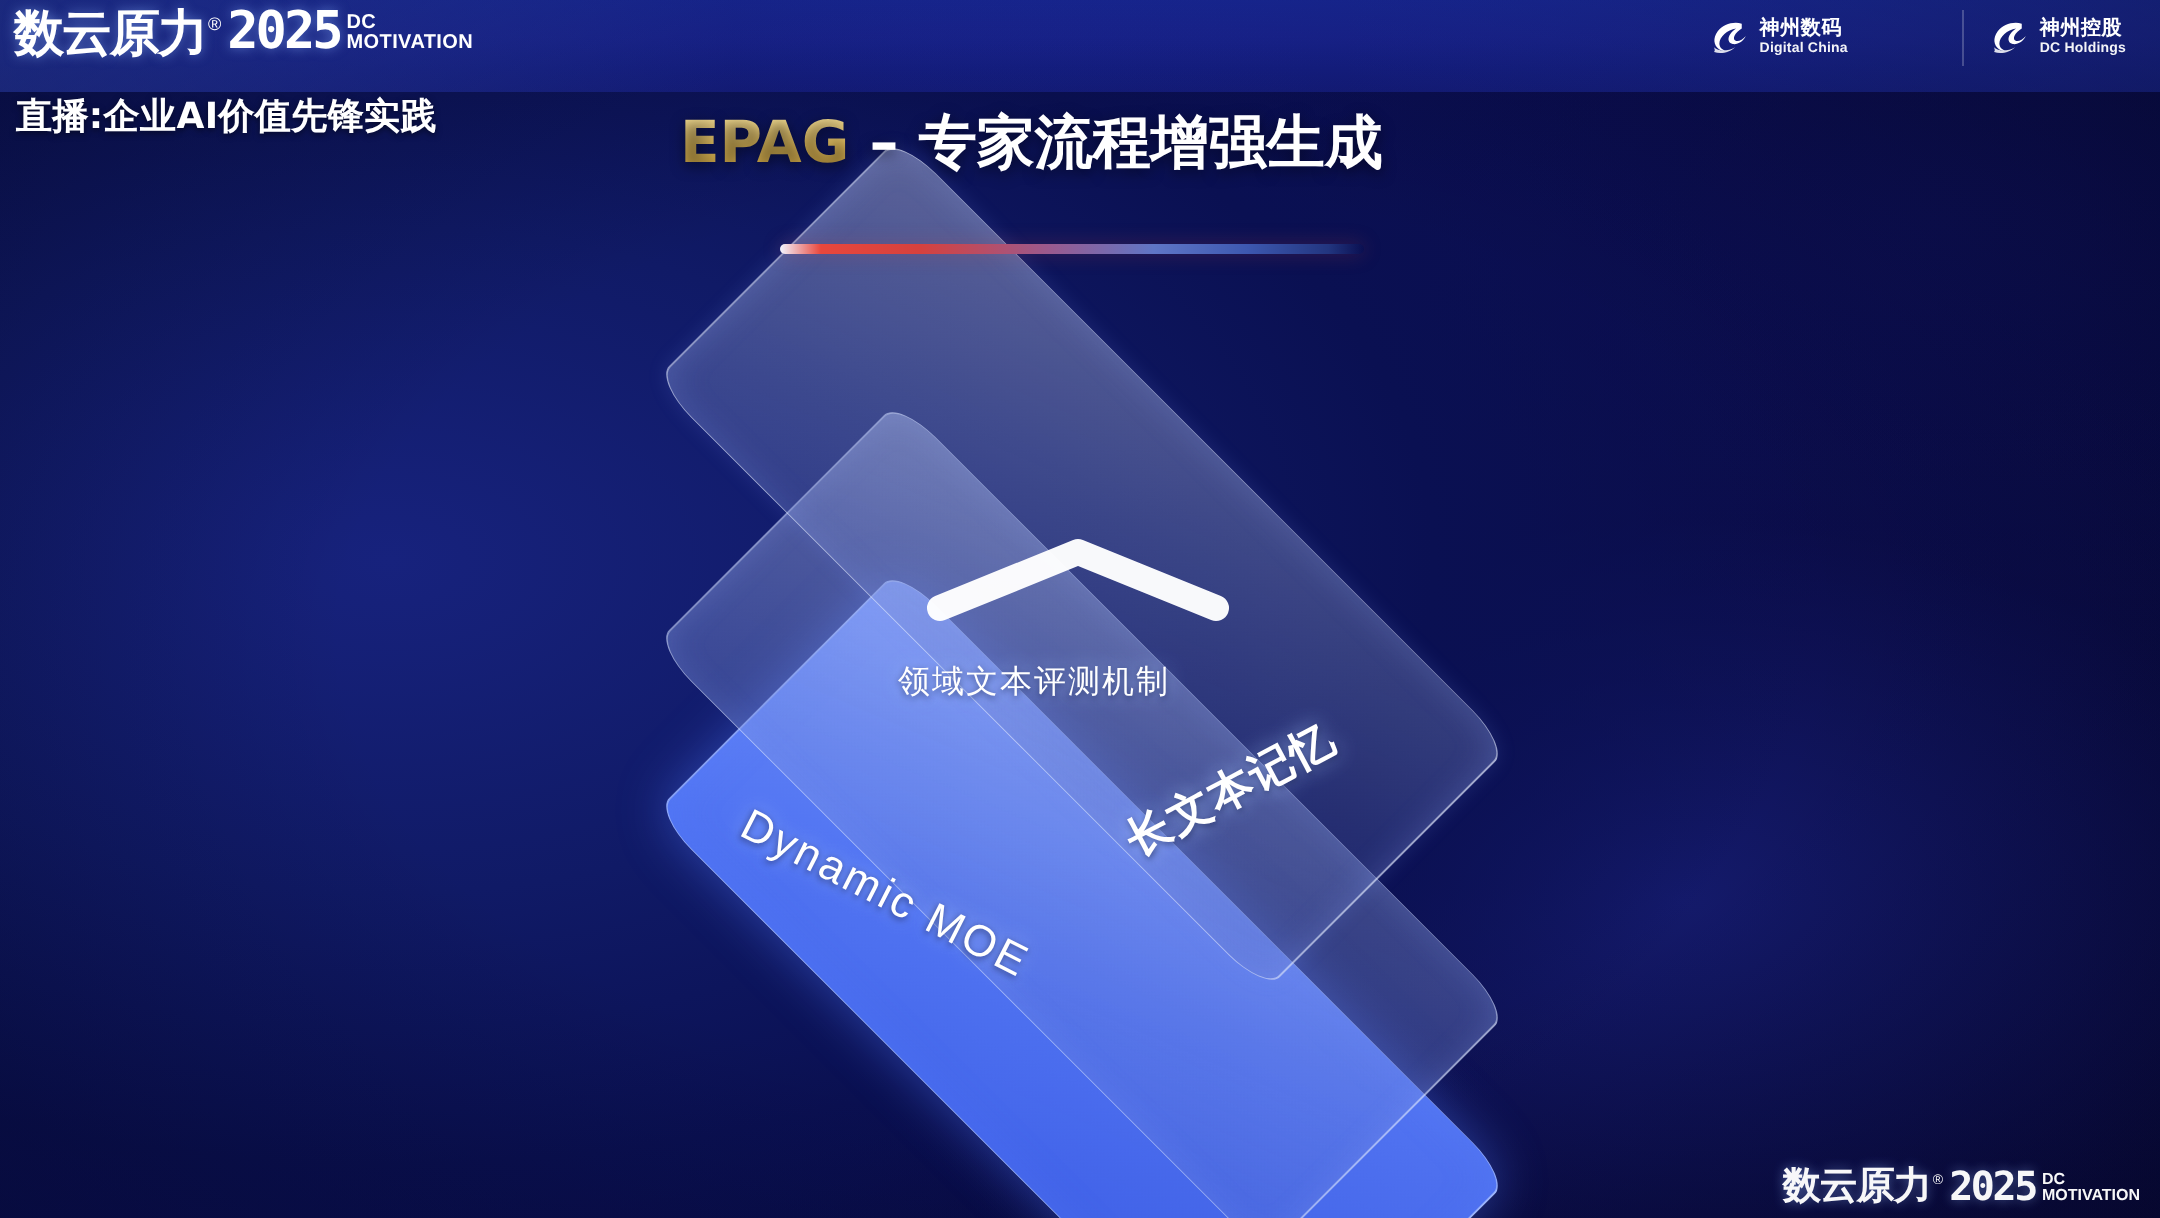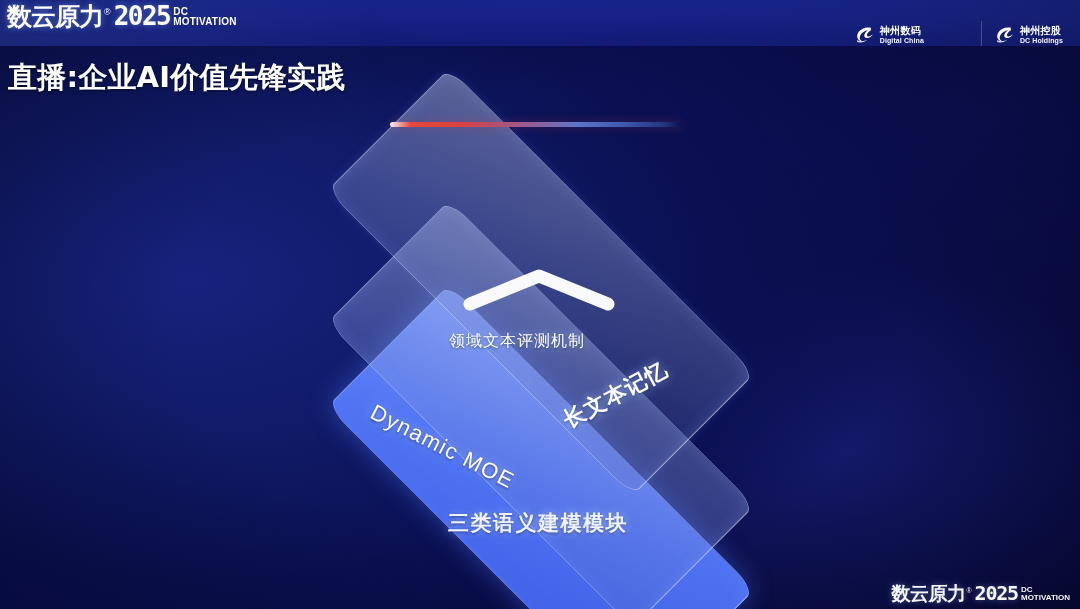--- a/index.html
+++ b/index.html
@@ -43,39 +43,39 @@
   .bm-year{
     font-size:26px;font-weight:700;line-height:1;letter-spacing:-1.5px;
     font-family:"DejaVu Sans Mono","Liberation Mono",monospace;
     text-shadow:0 0 6px rgba(140,180,255,.5);
   }
   .bm-stack{display:flex;flex-direction:column;line-height:1;margin-left:1px;padding-bottom:2px;}
   .bm-dc{font-size:10px;font-weight:700;letter-spacing:.2px;}
   .bm-mot{font-size:10px;font-weight:700;letter-spacing:.2px;}
 
   .logos{
-    position:absolute;right:6px;top:18px;height:34px;
+    position:absolute;right:6px;top:2px;height:34px;
     display:flex;align-items:center;gap:0;z-index:3;justify-content:flex-end;
   }
   .logo{
     display:flex;align-items:center;gap:5px;
     padding:0 11px;height:28px;
   }
   .logo + .logo{border-left:1px solid rgba(255,255,255,.22);margin-left:46px;}
   .logo-swirl{width:22px;height:22px;flex:0 0 22px;}
   .logo-txt{display:flex;flex-direction:column;line-height:1.12;color:#fff;}
   .logo-cn{font-size:10px;font-weight:700;letter-spacing:.3px;white-space:nowrap;}
   .logo-en{font-size:7px;font-weight:700;letter-spacing:.1px;white-space:nowrap;opacity:.95;}
   .logo-big{font-size:14px;font-weight:700;font-style:italic;letter-spacing:.4px;line-height:1.05;}
   .logo-sub{font-size:9px;font-weight:700;letter-spacing:.5px;line-height:1.2;}
 
   
   .live-strap{
-    position:absolute;left:8px;top:58px;z-index:3;
-    color:#ffffff;font-size:29px;font-weight:700;letter-spacing:.2px;
+    position:absolute;left:8px;top:46px;z-index:3;
+    color:#ffffff;font-size:18px;font-weight:700;letter-spacing:.2px;
     font-family:"DejaVu Sans","Liberation Sans",sans-serif;
     text-shadow:0 1px 3px rgba(0,0,0,.55);
     white-space:nowrap;
   }
 
   
   .headline{
     position:absolute;left:340px;top:52px;z-index:3;
     font-size:29px;font-weight:700;white-space:nowrap;
     font-family:"DejaVu Sans","Liberation Sans",sans-serif;
@@ -230,38 +230,40 @@
           <span class="logo-en">DC Holdings</span>
         </span>
       </div>
 
 
     </div>
   </div>
 
   <div class="live-strap">直播:企业AI价值先锋实践</div>
 
+  <div class="headline">
+    <span class="gold">EPAG</span><span class="wht"> – </span><span class="wht">专家流程增强生成</span>
+  </div>
 
   <div class="divider"></div>
 
 
   <div class="stack">
 
     <div class="layer l-bot hit"></div>
     <div class="layer l-mid hit"></div>
     <div class="layer l-top hit"></div>
 
     <svg class="chev" viewBox="0 0 154 44">
       <path d="M8 36 L77 8 L146 36" fill="none" stroke="#ffffff" stroke-width="13" stroke-linecap="round" stroke-linejoin="round" opacity="0.97"></path>
     </svg>
 
     <div class="lbl lbl-top">领域文本评测机制</div>
     <div class="lbl lbl-moe">Dynamic  MOE</div>
     <div class="lbl lbl-mem">长文本记忆</div>
-    <div class="lbl lbl-bot">三类语义建模模块</div>
   </div>
 
   <div class="vignette"></div>
 
   <div class="watermark">
     <span class="wm-cn">数云原力</span>
     <span class="wm-reg">®</span>
     <span class="wm-year">2025</span>
     <span class="wm-stack">
       <span class="wm-dc">DC</span>

